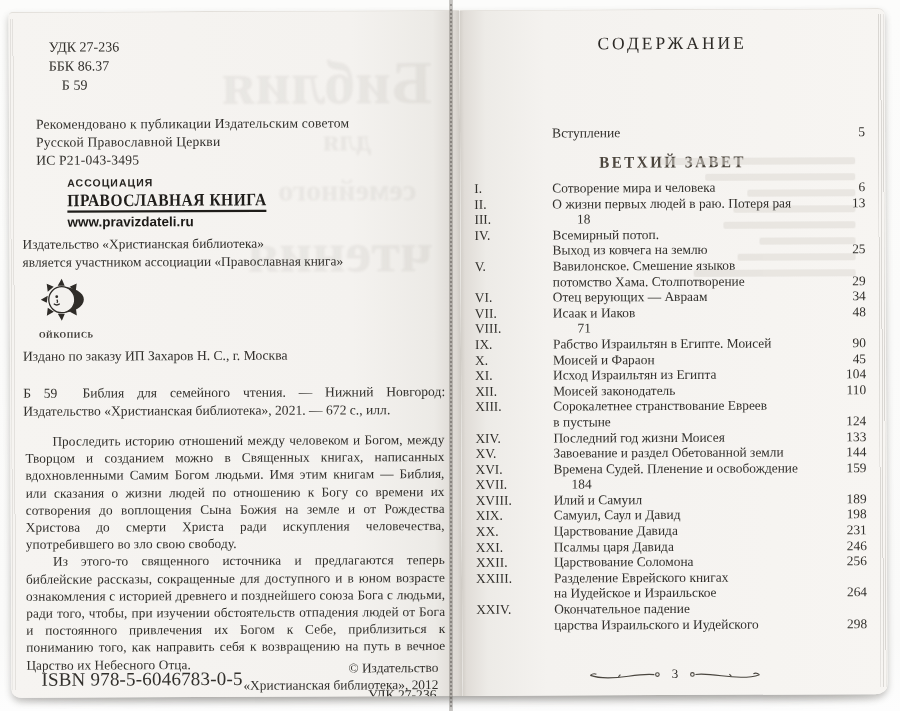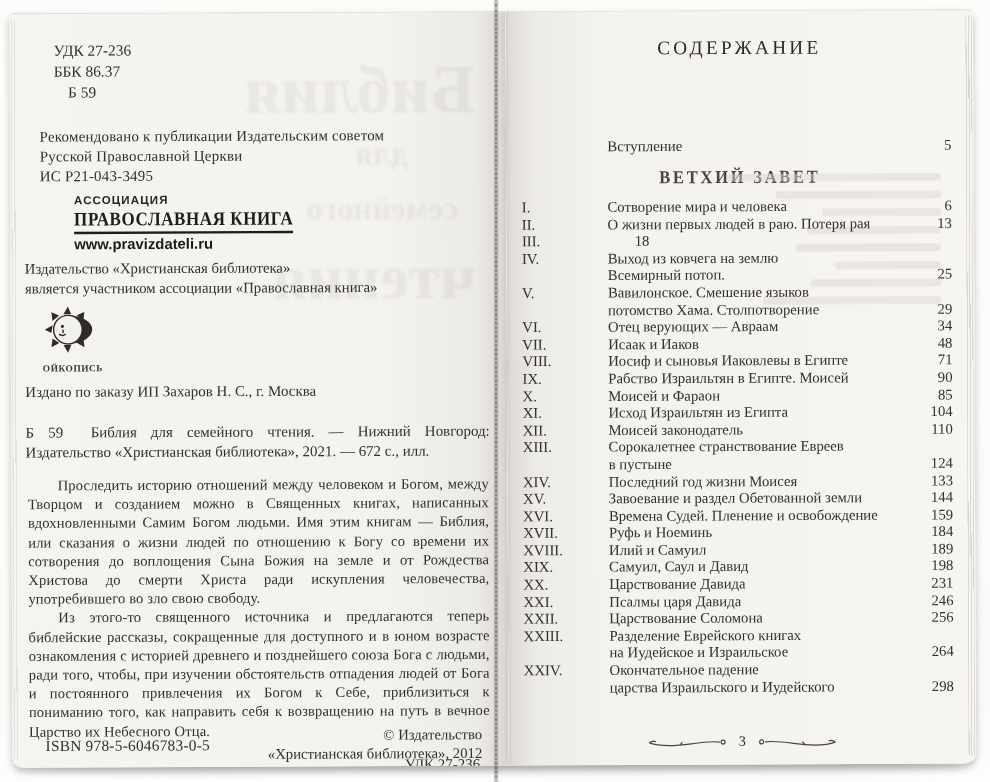--- a/index.html
+++ b/index.html
@@ -45,21 +45,21 @@
   .logo-wrap{margin:7px 0 0 29px;width:60px;text-align:left;}
   .logo-cap{font-size:8.5px;font-weight:bold;letter-spacing:.5px;color:#3b3833;margin-top:1px;}
   .ordered{margin:4px 0 0 13px;font-size:13.6px;}
   .catalog{margin:20px 16px 0 13px;line-height:17.5px;font-size:13.6px;text-align:justify;}
   .catcode{margin-right:25px;}
   .annot{margin:13px 17px 0 15px;}
   .annot p{font-size:13.3px;line-height:17.2px;text-align:justify;text-indent:27px;letter-spacing:.1px;}
   .codes-bottom{margin:15px 26px 0 0;text-align:right;line-height:16.5px;font-size:13.6px;}
   .codes-bottom span{display:block;}
   .isbn-row{position:absolute;left:30px;right:24px;bottom:28px;display:flex;justify-content:space-between;align-items:flex-end;}
-  .isbn{font-size:14px;margin-bottom:7px;letter-spacing:.2px;}
+  .isbn{font-size:19px;margin-bottom:7px;letter-spacing:.2px;}
   .copyright{text-align:right;line-height:17px;font-size:13.4px;}
   .copyright span{display:block;}
   .ghost-left{position:absolute;top:38px;right:28px;width:170px;text-align:center;z-index:1;
     opacity:.08;filter:blur(1.2px);transform:scaleX(-1);color:#6a6258;pointer-events:none;}
   .ghost-left div{font-weight:bold;font-family:"Liberation Serif",serif;}
   .ghost-left div:nth-child(1){font-size:62px;line-height:66px;}
   .ghost-left div:nth-child(2){font-size:30px;line-height:50px;}
   .ghost-left div:nth-child(3){font-size:58px;line-height:74px;}
 
   
@@ -183,22 +183,22 @@
             </div>
             <div class="toc-page">13</div>
           </div>
           <div class="toc-row">
             <div class="toc-num">III.</div>
             <div class="toc-page">18</div>
           </div>
           <div class="toc-row">
             <div class="toc-num">IV.</div>
             <div class="toc-title">
+              <div>Всемирный потоп.</div>
               <div>Выход из ковчега на землю</div>
-              <div>Всемирный потоп.</div>
             </div>
             <div class="toc-page">25</div>
           </div>
           <div class="toc-row">
             <div class="toc-num">V.</div>
             <div class="toc-title">
               <div>Вавилонское.  Смешение языков</div>
               <div>потомство Хама. Столпотворение</div>
             </div>
             <div class="toc-page">29</div>
@@ -212,38 +212,35 @@
           </div>
           <div class="toc-row">
             <div class="toc-num">VII.</div>
             <div class="toc-title">
               <div>Исаак и Иаков</div>
             </div>
             <div class="toc-page">48</div>
           </div>
           <div class="toc-row">
             <div class="toc-num">VIII.</div>
-            <div class="toc-title">
-              <div>Иосиф и сыновья Иаковлевы в Египте</div>
-            </div>
             <div class="toc-page">71</div>
           </div>
           <div class="toc-row">
             <div class="toc-num">IX.</div>
             <div class="toc-title">
               <div>Рабство Израильтян в Египте. Моисей</div>
             </div>
             <div class="toc-page">90</div>
           </div>
           <div class="toc-row">
             <div class="toc-num">X.</div>
             <div class="toc-title">
               <div>Моисей и Фараон</div>
             </div>
-            <div class="toc-page">85</div>
+            <div class="toc-page">45</div>
           </div>
           <div class="toc-row">
             <div class="toc-num">XI.</div>
             <div class="toc-title">
               <div>Исход Израильтян из Египта</div>
             </div>
             <div class="toc-page">104</div>
           </div>
           <div class="toc-row">
             <div class="toc-num">XII.</div>
@@ -276,23 +273,20 @@
           </div>
           <div class="toc-row">
             <div class="toc-num">XVI.</div>
             <div class="toc-title">
               <div>Времена Судей. Пленение и освобождение</div>
             </div>
             <div class="toc-page">159</div>
           </div>
           <div class="toc-row">
             <div class="toc-num">XVII.</div>
-            <div class="toc-title">
-              <div>Руфь и Ноеминь</div>
-            </div>
             <div class="toc-page">184</div>
           </div>
           <div class="toc-row">
             <div class="toc-num">XVIII.</div>
             <div class="toc-title">
               <div>Илий и Самуил</div>
             </div>
             <div class="toc-page">189</div>
           </div>
           <div class="toc-row">

